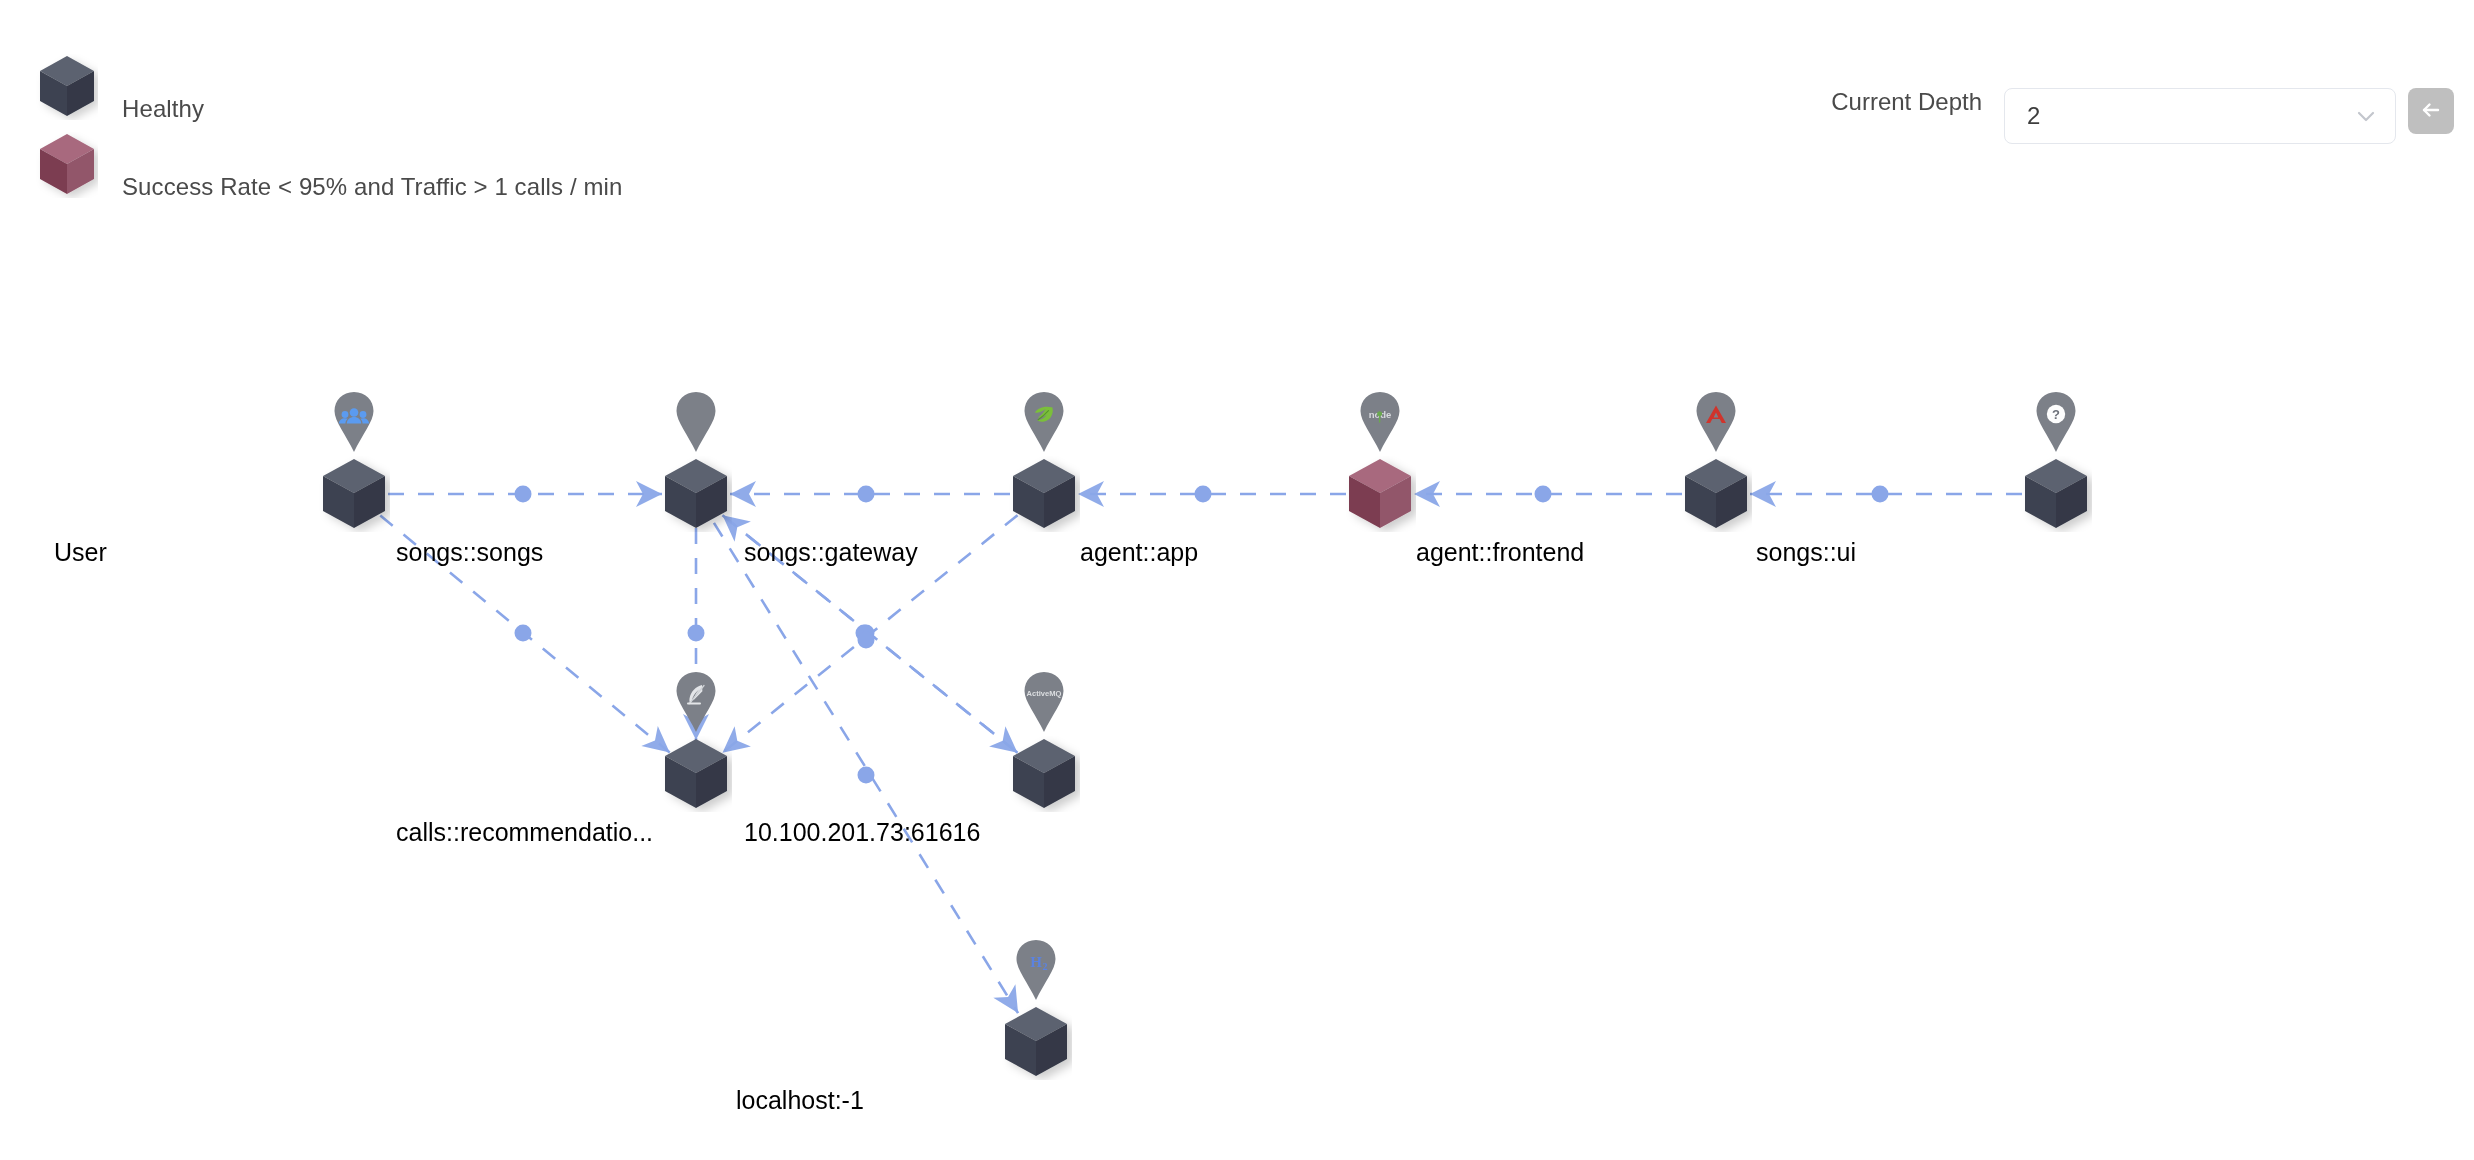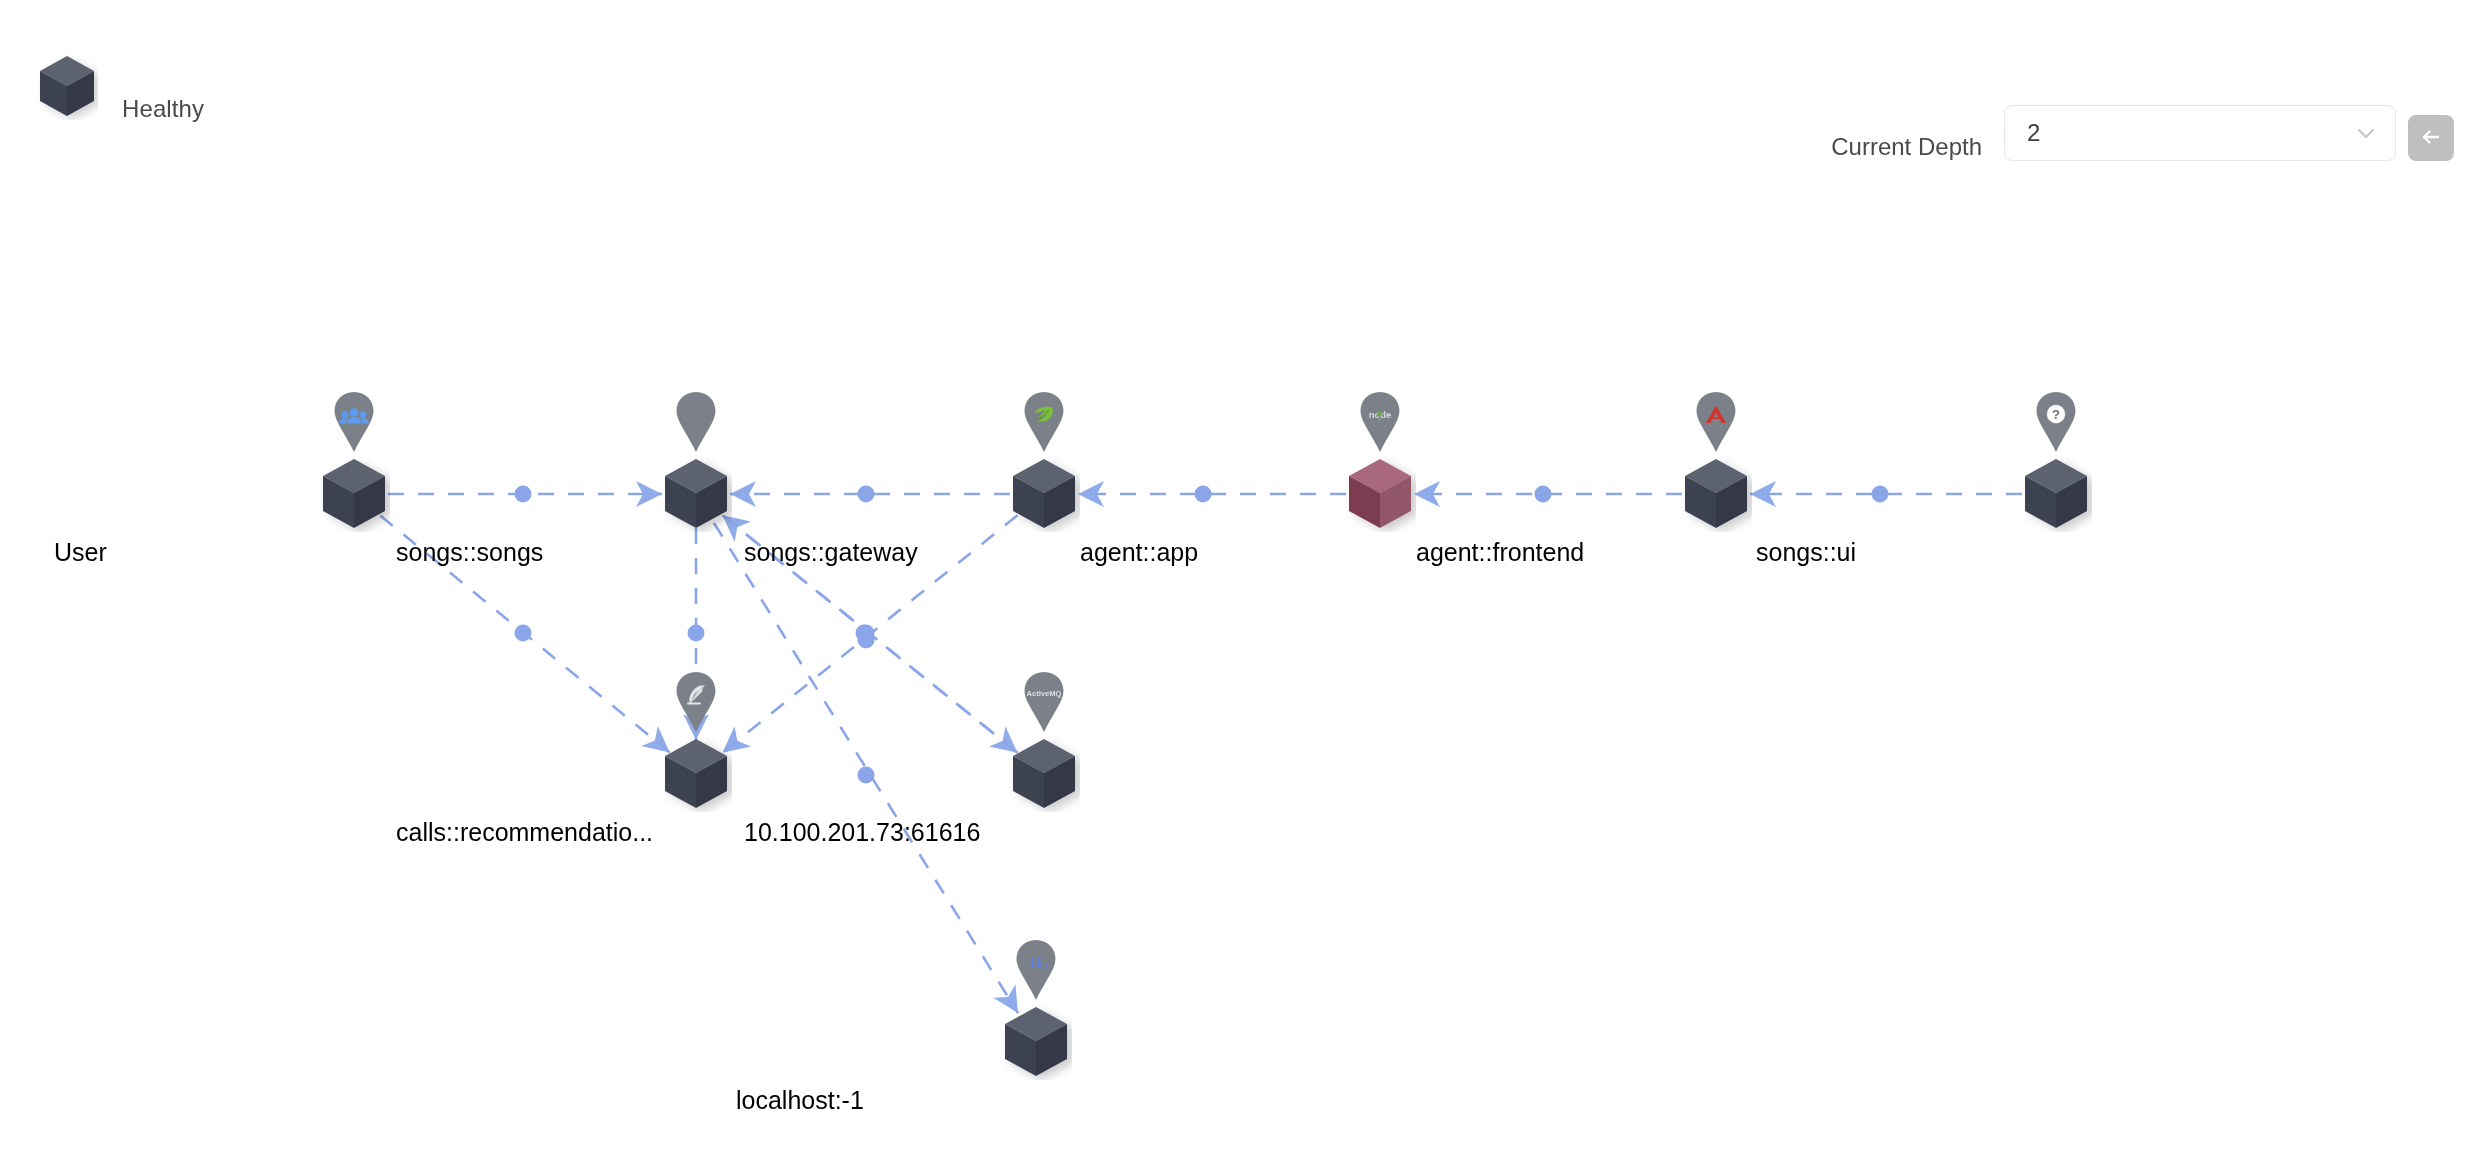--- a/index.html
+++ b/index.html
@@ -44,23 +44,23 @@
     font-family: "Liberation Sans", sans-serif;
     white-space: nowrap;
     letter-spacing: .1px;
     margin-top: 44px;
   }
 
   
   #depth-control {
     position: absolute;
     right: 20px;
-    top: 105px;
+    top: 88px;
     display: flex;
-    align-items: flex-end;
+    align-items: flex-start;
     z-index: 40;
   }
   #depth-label {
     font-size: 24px;
     color: #4a4a4a;
     margin-right: 22px;
     white-space: nowrap;
   }
   #depth-select {
     position: relative;
@@ -165,20 +165,32 @@
           <g filter="url(#lgshadow)">
             <polygon points="31,2 58,17 31,32 4,17" fill="#5c6270"></polygon>
             <polygon points="4,17 31,32 31,62 4,47" fill="#3e4351"></polygon>
             <polygon points="58,17 58,47 31,62 31,32" fill="#343947"></polygon>
           </g>
         </svg>
       </div>
       <div class="legend-label">Healthy</div>
     </div>
 
+    <div class="legend-row">
+      <div class="legend-cube">
+        <svg viewBox="0 0 62 66" width="62" height="66">
+          <g filter="url(#lgshadow)">
+            <polygon points="31,2 58,17 31,32 4,17" fill="#a8697e"></polygon>
+            <polygon points="4,17 31,32 31,62 4,47" fill="#7c3d51"></polygon>
+            <polygon points="58,17 58,47 31,62 31,32" fill="#92566b"></polygon>
+          </g>
+        </svg>
+      </div>
+      <div class="legend-label">Success Rate &lt; 95% and Traffic &gt; 1 calls / min</div>
+    </div>
   </div>
 
   <div id="depth-control">
     <span id="depth-label">Current Depth</span>
 
     <div id="depth-select">
       <span id="depth-select-value">2</span>
       <span id="depth-chevron">
         <svg viewBox="0 0 22 22" width="22" height="22">
           <polyline points="4,8 11,15 18,8" fill="none" stroke="#c3c6cd" stroke-width="2.2" stroke-linecap="round" stroke-linejoin="round"></polyline>

